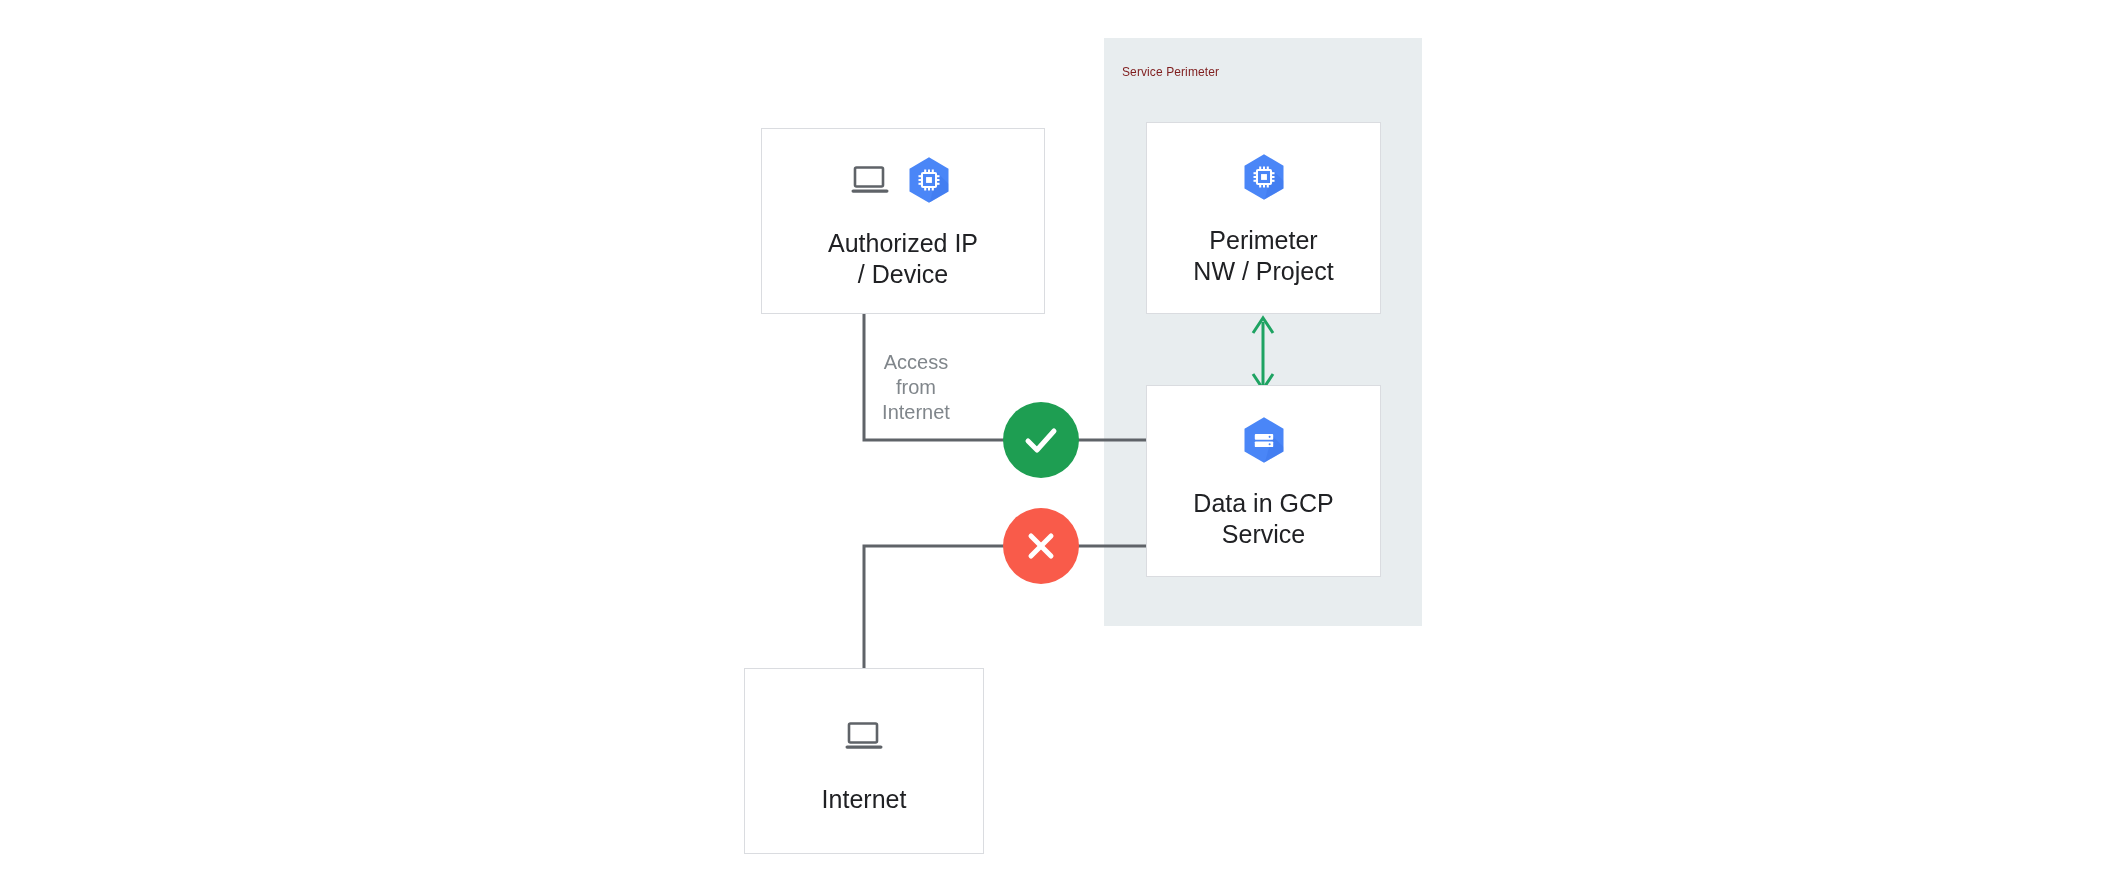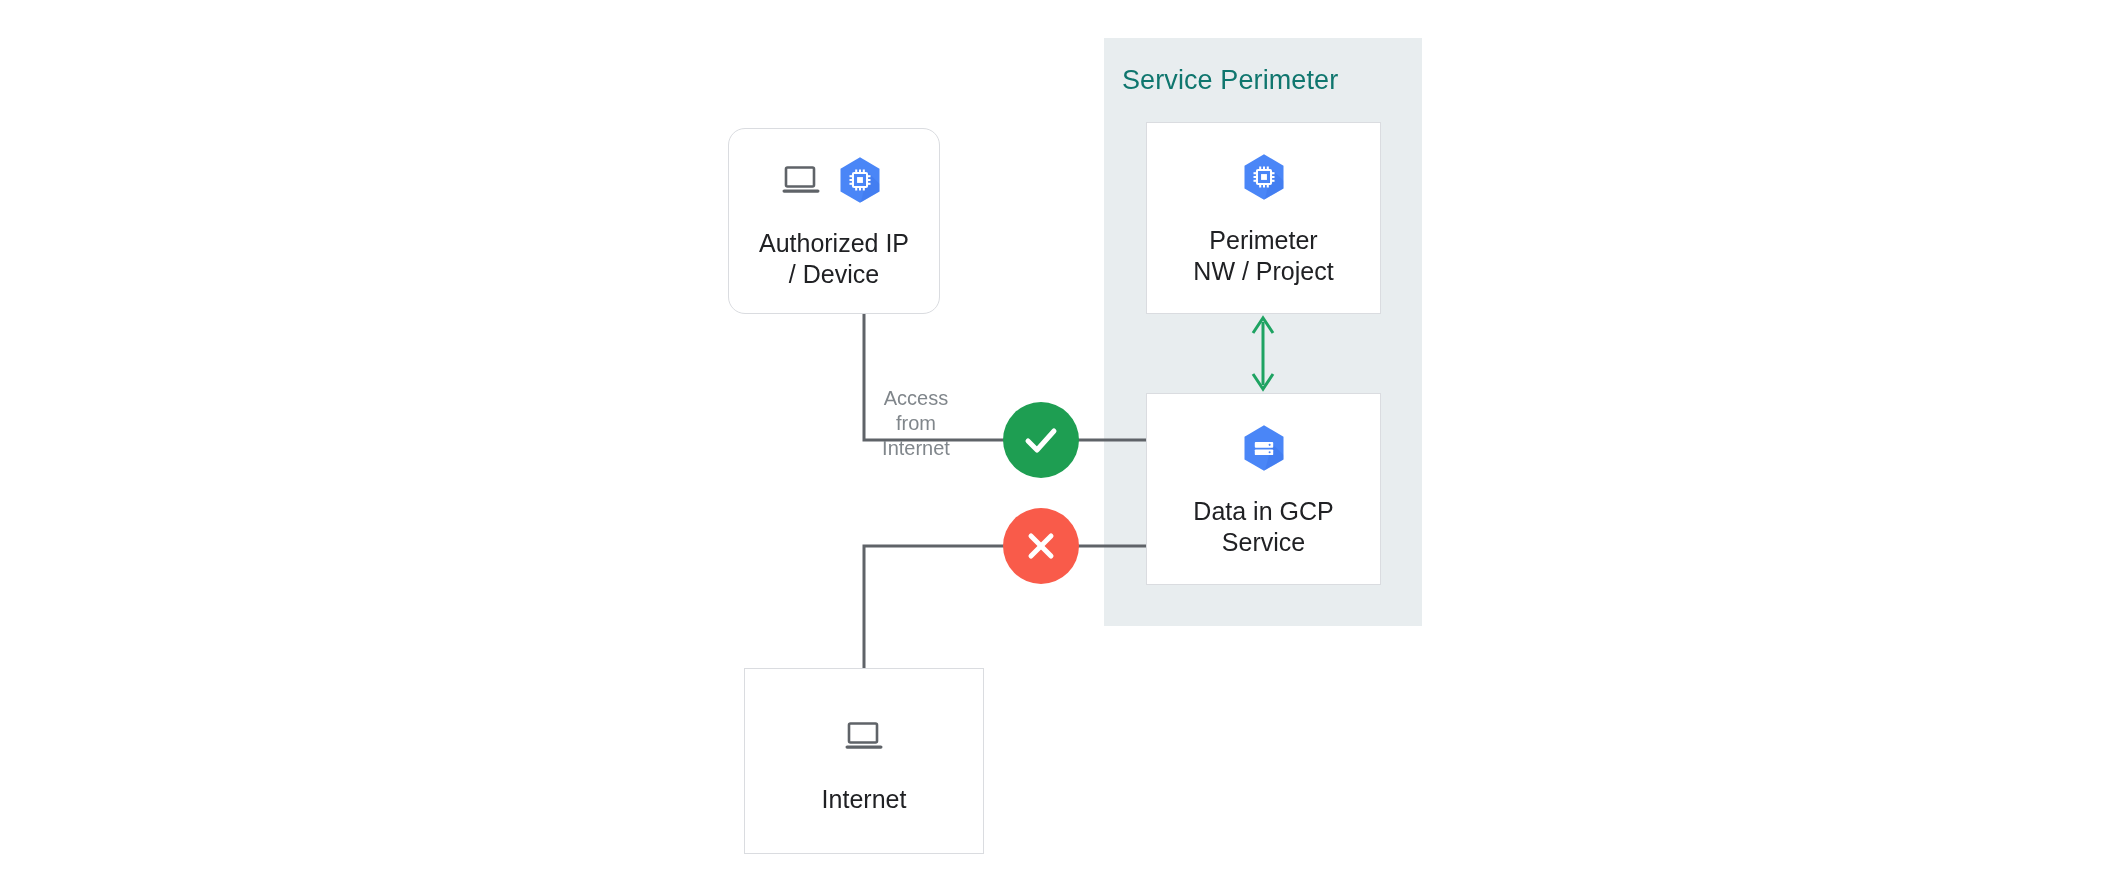--- a/index.html
+++ b/index.html
@@ -26,22 +26,22 @@
     left: 1104px;
     top: 38px;
     width: 318px;
     height: 588px;
     background: #e8edef;
   }
   .perimeter-label {
     position: absolute;
     left: 1122px;
     top: 65px;
-    font-size: 27px;
-    color: #0f766e;
+    font-size: 12px;
+    color: #7f1d1d;
     letter-spacing: 0.1px;
     white-space: nowrap;
   }
 
   
   .node {
     position: absolute;
     background: #ffffff;
     border: 1px solid #dadce0;
     box-sizing: border-box;
@@ -59,23 +59,23 @@
     margin-top: 20px;
   }
   .node-icons {
     display: flex;
     align-items: center;
     justify-content: center;
     gap: 14px;
     height: 56px;
   }
 
-  #node-authorized-device { left: 728px;  top: 128px; width: 212px; height: 186px; border-radius: 17px; }
+  #node-authorized-device { left: 761px;  top: 128px; width: 284px; height: 186px; }
   #node-authorized-nw     { left: 1146px; top: 122px; width: 235px; height: 192px; }
-  #node-data-gcp          { left: 1146px; top: 393px; width: 235px; height: 192px; }
+  #node-data-gcp          { left: 1146px; top: 385px; width: 235px; height: 192px; }
   #node-internet          { left: 744px;  top: 668px; width: 240px; height: 186px; }
 
   
   .icon-laptop { display:block; }
   .icon-hex { display:block; }
 
   
   #connectors {
     position: absolute;
     left: 0; top: 0;
@@ -98,21 +98,20 @@
   #badge-deny  { left: 1003px; top: 508px; background: #f95b4a; }
 
   
   .edge-label {
     position: absolute;
     font-size: 20px;
     line-height: 1.26;
     color: #80868b;
     text-align: center;
     white-space: pre-line;
-    margin-top: 36px;
   }
   #label-access-from-internet {
     left: 856px;
     top: 350px;
     width: 120px;
   }
   #label-valid-credential {
     left: 796px;
     top: 483px;
     width: 240px;

